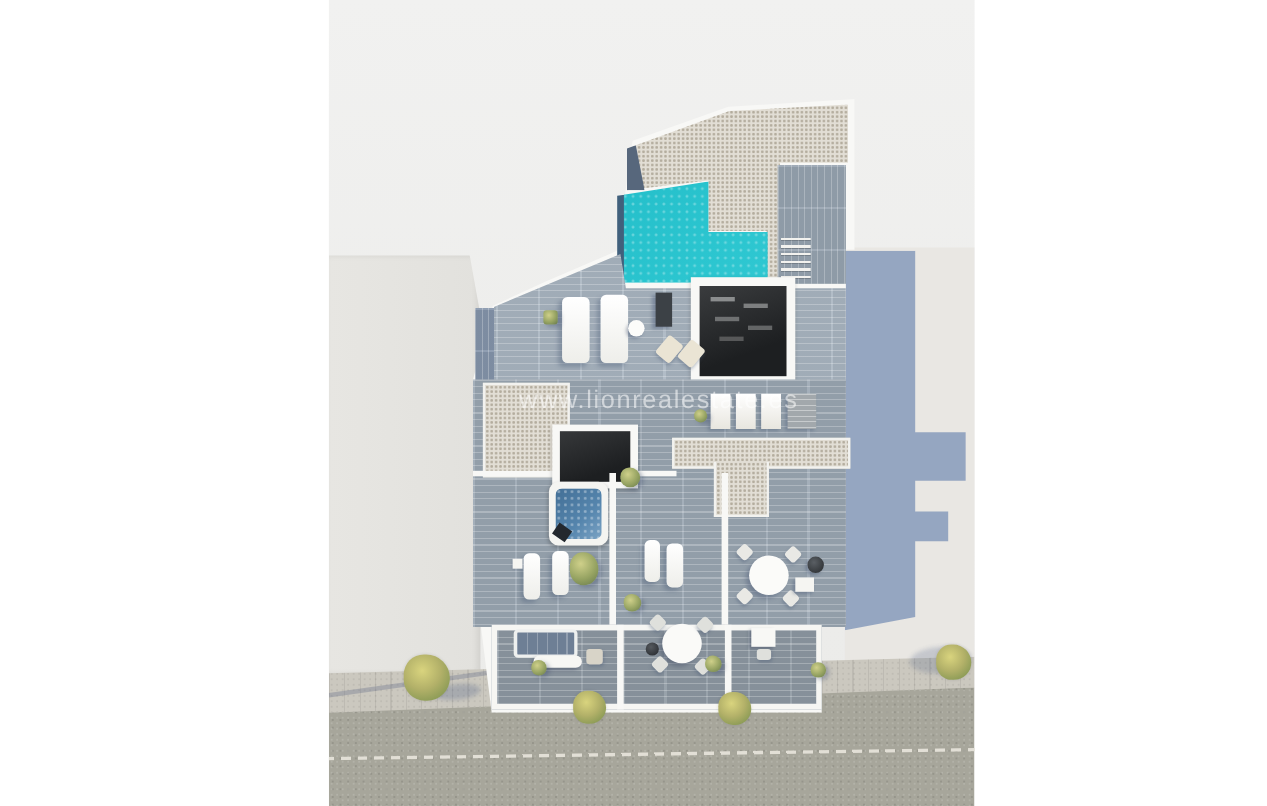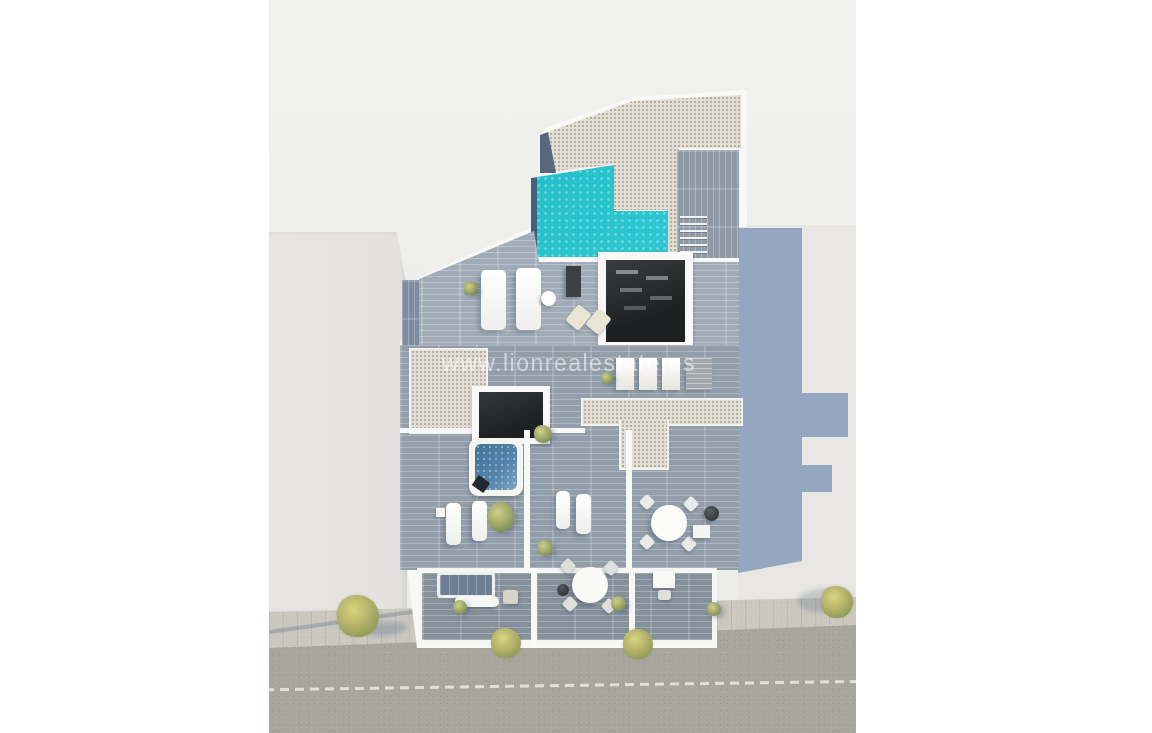--- a/index.html
+++ b/index.html
@@ -1,19 +1,19 @@
 <!DOCTYPE html>
 <html style="--canvas: #ffffff; --render-bg: #eeeeec; --building-white: #f8f8f6; --gravel: #e2ded5; --pool-water: #2cc6d0; --pool-water-deep: #12aebc; --jacuzzi-water: #5585ad; --deck-wood: #a9b5c1; --shadow-blue: #8397ba; --stairwell-dark: #1d1f21; --asphalt: #a7a69b; --sidewalk: #cbc8bf; --lane-marking: #e2dfd6; --tree: #b3b169;"><head>
 <meta charset="utf-8">
 <style>
   html,body{margin:0;padding:0;}
   body{width:1152px;height:733px;background:var(--canvas,#ffffff);overflow:hidden;
        font-family:"Liberation Sans",sans-serif;position:relative;}
   .abs{position:absolute;}
-  #render{position:absolute;left:269px;top:0;width:587px;height:733px;
+  #render{position:absolute;left:299px;top:0;width:587px;height:733px;
           background:linear-gradient(180deg,#f1f1f0 0%,#ededeb 55%,#ebebe9 100%);overflow:hidden;}
   .ov{position:absolute;inset:0;}           
 
   
   .gravel{background-color:var(--gravel,#e2ded5);
     background-image:radial-gradient(rgba(135,125,105,.5) 1px,transparent 1.4px);
     background-size:4px 4px;}
   .woodH{background-image:
     repeating-linear-gradient(180deg,rgba(255,255,255,.25) 0 1px,transparent 1px 6px),
     repeating-linear-gradient(90deg,rgba(255,255,255,.10) 0 2px,rgba(0,0,0,.05) 2px 38px);}

